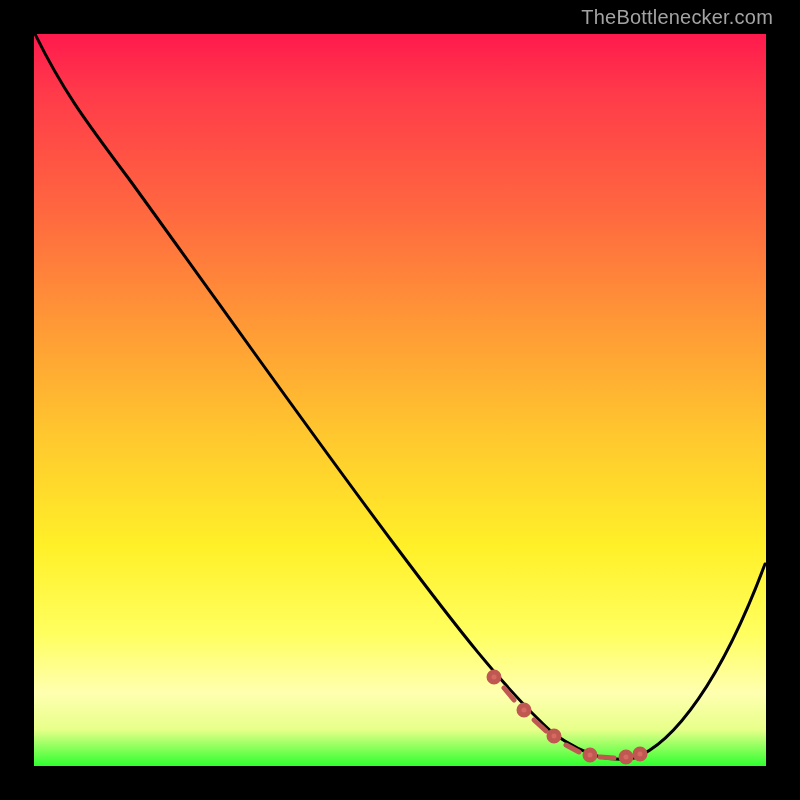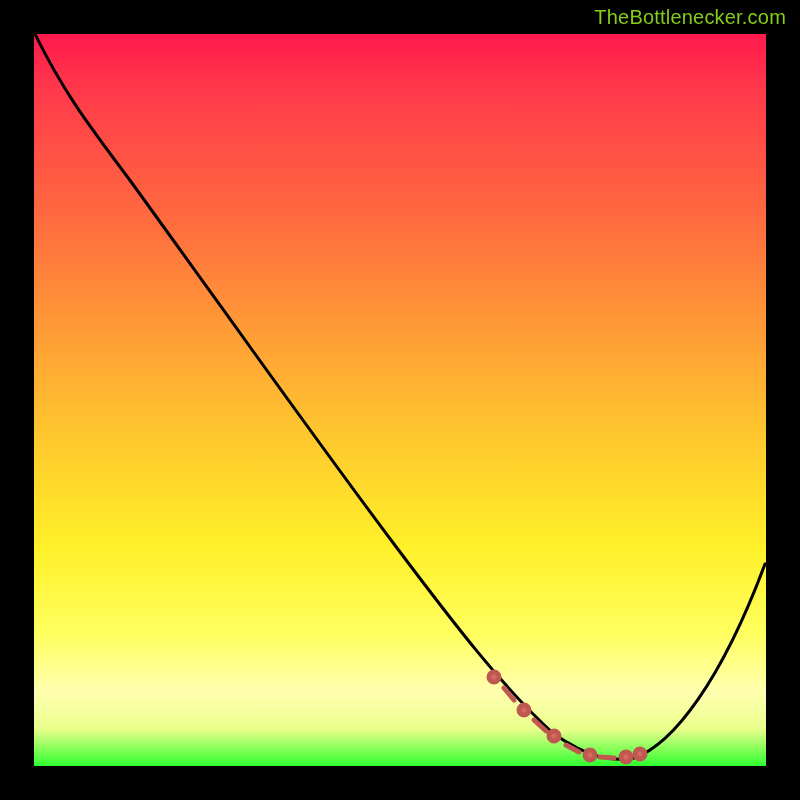--- a/index.html
+++ b/index.html
@@ -45,22 +45,22 @@
   }
   svg.curve {
     position: absolute;
     inset: 0;
     width: 100%;
     height: 100%;
   }
   .credit {
     position: absolute;
     top: 6px;
-    right: 14px;
-    color: #84cc16;
+    right: 27px;
+    color: #a3a3a3;
     font-size: 20px;
     letter-spacing: 0.2px;
     font-weight: 500;
   }
 </style>
 </head>
 <body>
 
 <div class="stage">
   <div class="credit">TheBottlenecker.com</div>

